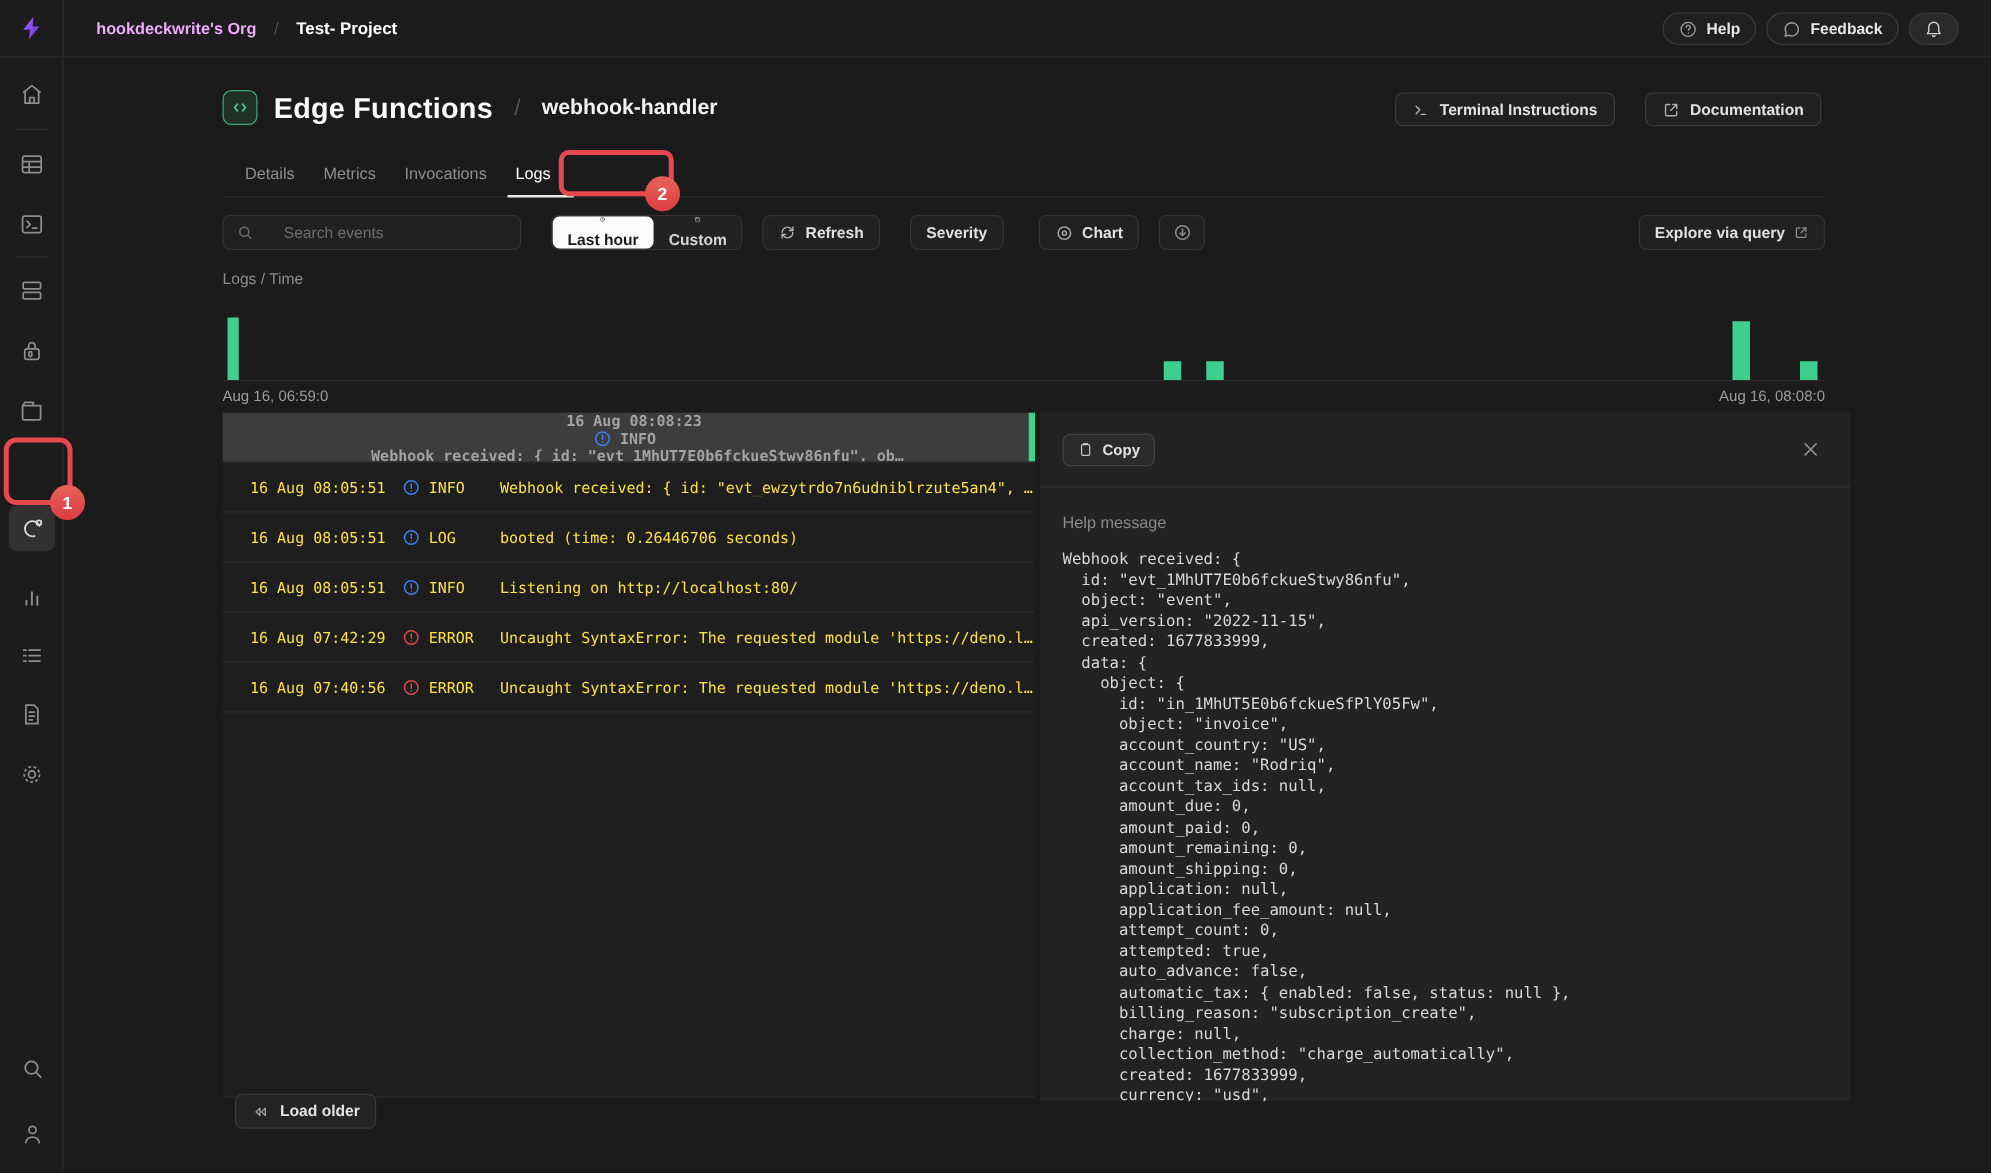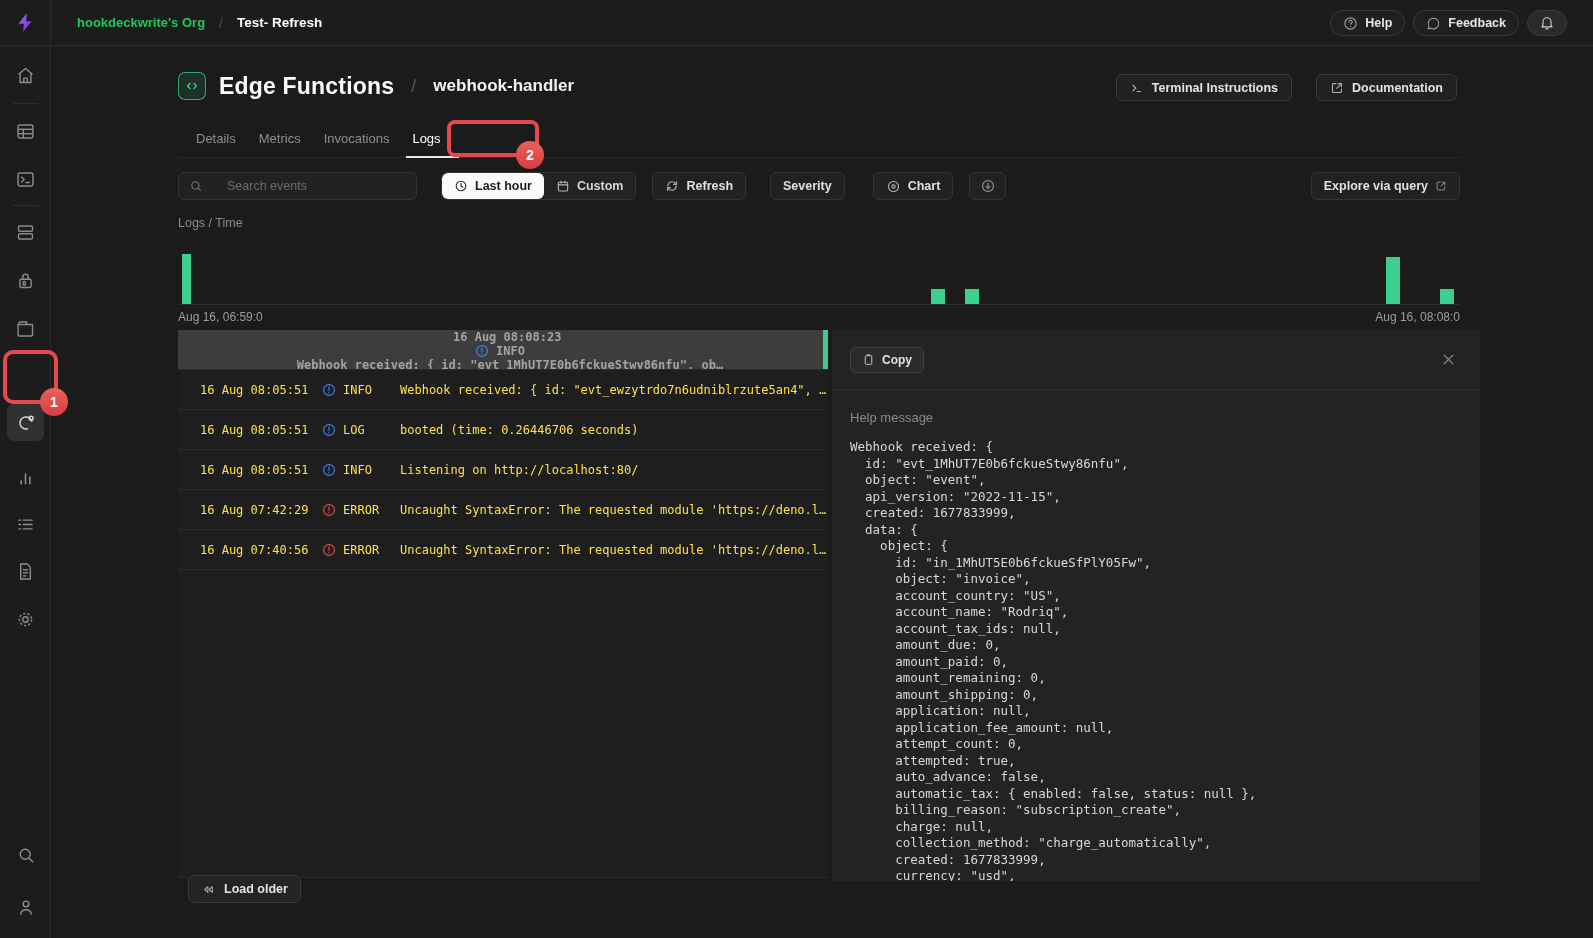--- a/index.html
+++ b/index.html
@@ -8,21 +8,21 @@
     position: relative; width:1593px; height:938px; overflow:hidden;
     background:#1b1b1b; font-family:"Liberation Sans",sans-serif; color:#ededed;
   }
 
   
   .topbar { position:absolute; left:0; top:0; width:1593px; height:46px;
     background:#1c1c1c; border-bottom:1px solid #2a2a2a; display:flex; align-items:center; z-index:5;}
   .logo-cell { width:51px; height:100%; display:flex; align-items:center; justify-content:center;
     border-right:1px solid #2a2a2a; flex:0 0 auto; cursor:pointer;}
   .crumbs { display:flex; align-items:center; gap:14px; padding-left:26px; font-size:13px; }
-  .crumb-org { color:#22c55e; font-weight:700; cursor:pointer;}
+  .crumb-org { color:#f0abfc; font-weight:700; cursor:pointer;}
   .crumb-sep { color:#4d4d4d; font-size:14px;}
   .crumb-project { color:#ffffff; font-weight:700; font-size:13.5px; cursor:pointer;}
   .topbar-right { position:absolute; right:26px; top:10px; display:flex; gap:8px; align-items:center;}
   .tb-btn { display:flex; align-items:center; gap:7px; height:26px; padding:0 12px;
     background:#202020; border:1px solid #3a3a3a; border-radius:13px; color:#e6e6e6;
     font-size:12.5px; font-weight:600; font-family:inherit; cursor:pointer;}
   .bell-btn { width:40px; height:26px; background:#2a2a2a; border:1px solid #3a3a3a; border-radius:13px;
     display:flex; align-items:center; justify-content:center; cursor:pointer;}
 
   
@@ -55,21 +55,21 @@
 
   
   .toolbar { position:absolute; left:178px; top:172px; width:1282px; height:28px; display:flex; align-items:center;}
   .search-box { width:239px; height:28px; background:#212121; border:1px solid #343434; border-radius:6px;
     display:flex; align-items:center; gap:8px; padding:0 10px; margin-right:24px;}
   .search-box input { flex:1; background:transparent; border:none; outline:none; color:#d8d8d8;
     font-size:12.5px; font-family:inherit;margin-left:16px;}
   .search-box input::placeholder { color:#6d6d6d; }
   .segment { display:flex; height:28px; border:1px solid #343434; border-radius:6px; overflow:hidden; margin-right:16px;}
   .seg-btn { display:flex; align-items:center; gap:7px; padding:0 12px; font-size:12.5px; font-weight:600;
-    border:none; cursor:pointer; font-family:inherit;}
+    border:none; cursor:pointer; font-family:inherit;flex-direction:column;}
   .seg-btn.light { background:#fbfbfb; color:#1b1b1b; border-radius:6px;}
   .seg-btn.dark { background:#232323; color:#d6d6d6;}
   .tool-btn { display:flex; align-items:center; gap:7px; height:28px; padding:0 12px;
     background:#212121; border:1px solid #343434; border-radius:6px; color:#e0e0e0;
     font-size:12.5px; font-weight:600; font-family:inherit; cursor:pointer;}
   .mr16{margin-right:16px;} .mr24{margin-right:24px;} .mr28{margin-right:28px;}
   .icon-only { width:37px; justify-content:center; padding:0; color:#8f8f8f;}
   .explore-btn { margin-left:auto; }
 
   
@@ -132,21 +132,21 @@
           <stop offset="0" stop-color="#9d6bff"></stop>
               <stop offset="1" stop-color="#6d28d9"></stop>
             </linearGradient>
           </defs>
         <path d="M13.4 1.5L4 13.4h6.2l-.9 9.1 9.7-11.9h-6.3z" fill="url(#boltg)"></path>
       </svg>
     </div>
     <nav class="crumbs">
       <span class="crumb-org">hookdeckwrite's Org</span>
       <span class="crumb-sep">/</span>
-      <span class="crumb-project">Test- Refresh</span>
+      <span class="crumb-project">Test- Project</span>
     </nav>
     <div class="topbar-right">
       <button class="tb-btn">
         <svg width="15" height="15" viewBox="0 0 24 24" fill="none" stroke="#9a9a9a" stroke-width="1.8">
             <circle cx="12" cy="12" r="9"></circle>
             <path d="M9.5 9.3a2.6 2.6 0 115.1.8c-.5 1.1-2.1 1.5-2.1 2.9" stroke-linecap="round"></path>
             <line x1="12.4" y1="16.5" x2="12.4" y2="16.7" stroke-linecap="round"></line>
           </svg>
         <span>Help</span>
       </button>

